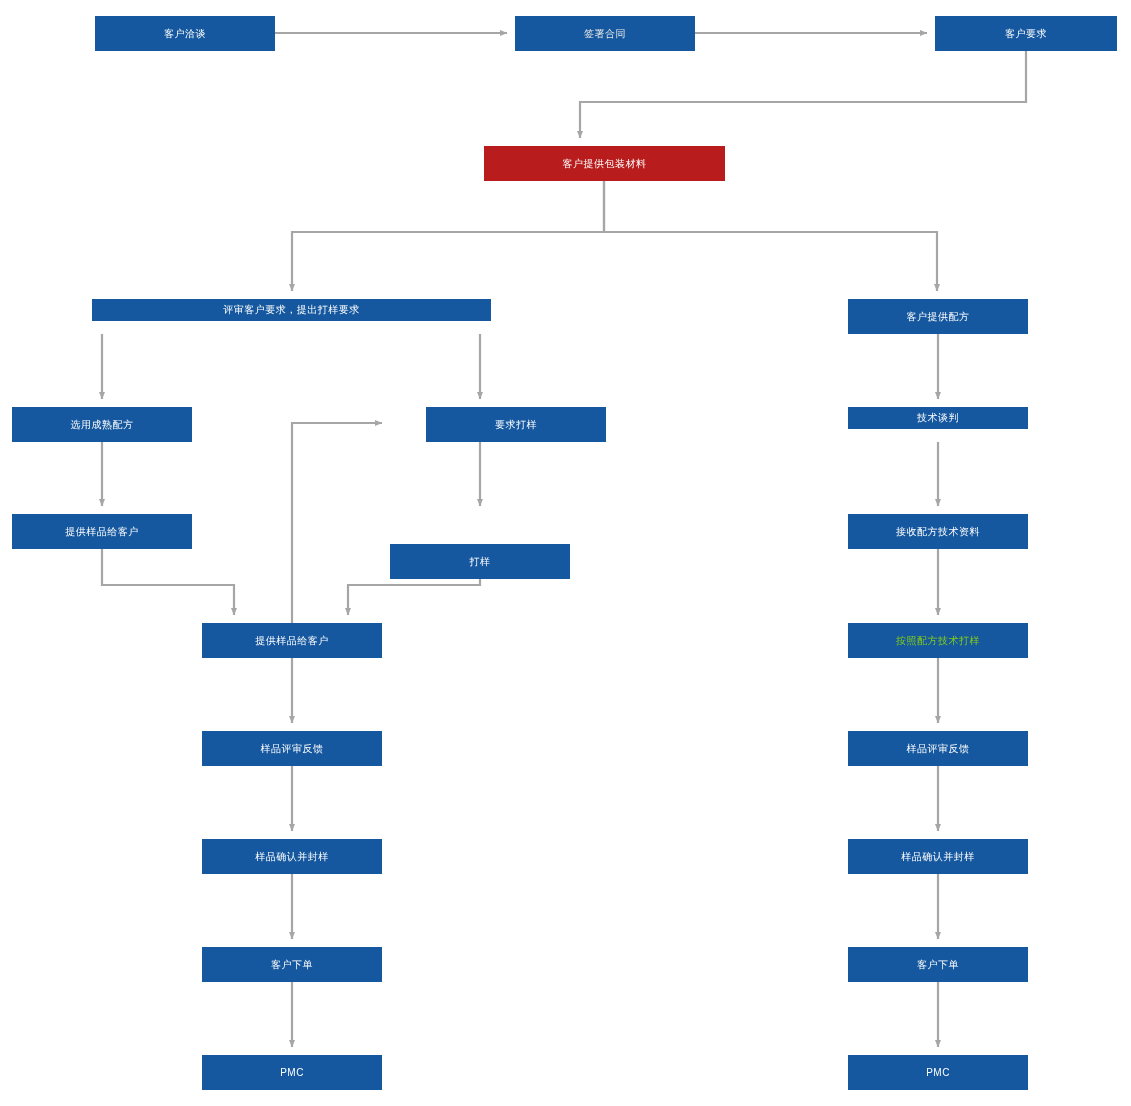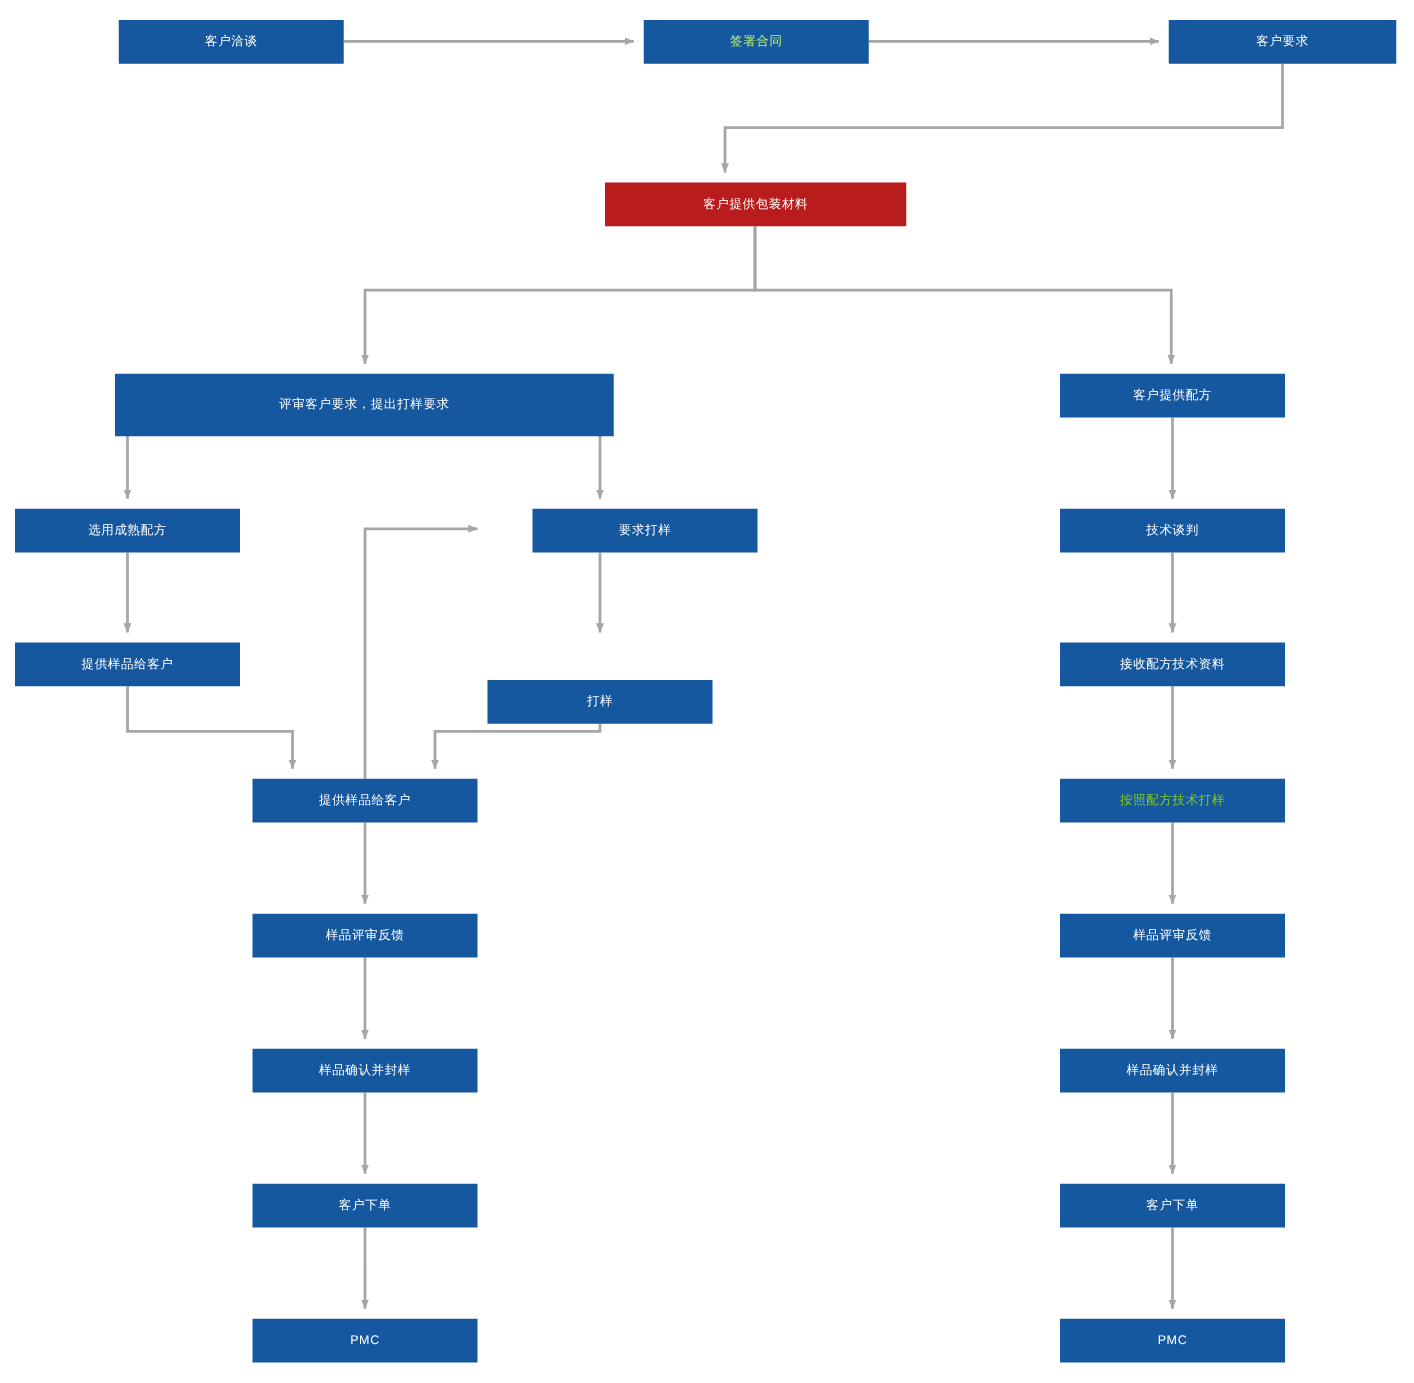--- a/index.html
+++ b/index.html
@@ -77,42 +77,42 @@
         <polyline points="292,874 292,939" stroke="#a6a6a6" marker-end="url(#arrowhead)"></polyline>
         <polyline points="938,874 938,939" stroke="#a6a6a6" marker-end="url(#arrowhead)"></polyline>
         <polyline points="292,982 292,1047" stroke="#a6a6a6" marker-end="url(#arrowhead)"></polyline>
         <polyline points="938,982 938,1047" stroke="#a6a6a6" marker-end="url(#arrowhead)"></polyline>
       </g>
   </svg>
   <div id="node-layer">
       <div class="node" style="left: 95px; top: 16px; width: 180px; height: 35px; background: rgb(21, 88, 159); color: rgb(255, 255, 255);">
         <span class="node-label">客户洽谈</span>
       </div>
-      <div class="node" style="left: 515px; top: 16px; width: 180px; height: 35px; background: rgb(21, 88, 159); color: #bef264;">
+      <div class="node" style="left: 515px; top: 16px; width: 180px; height: 35px; background: rgb(21, 88, 159); color: #e5e5e5;">
         <span class="node-label">签署合同</span>
       </div>
       <div class="node" style="left: 935px; top: 16px; width: 182px; height: 35px; background: rgb(21, 88, 159); color: rgb(255, 255, 255);">
         <span class="node-label">客户要求</span>
       </div>
       <div class="node" style="left: 484px; top: 146px; width: 241px; height: 35px; background: #b91c1c; color: rgb(255, 255, 255);">
         <span class="node-label">客户提供包装材料</span>
       </div>
-      <div class="node" style="left: 92px; top: 299px; width: 399px; height: 50px; background: rgb(21, 88, 159); color: rgb(255, 255, 255);">
+      <div class="node" style="left: 92px; top: 299px; width: 399px; height: 22px; background: rgb(21, 88, 159); color: rgb(255, 255, 255);">
         <span class="node-label">评审客户要求，提出打样要求</span>
       </div>
       <div class="node" style="left: 848px; top: 299px; width: 180px; height: 35px; background: rgb(21, 88, 159); color: rgb(255, 255, 255);">
         <span class="node-label">客户提供配方</span>
       </div>
       <div class="node" style="left: 12px; top: 407px; width: 180px; height: 35px; background: rgb(21, 88, 159); color: rgb(255, 255, 255);">
         <span class="node-label">选用成熟配方</span>
       </div>
       <div class="node" style="left: 390px; top: 407px; width: 180px; height: 35px; background: rgb(21, 88, 159); color: rgb(255, 255, 255); margin-left: 36px;">
         <span class="node-label">要求打样</span>
       </div>
-      <div class="node" style="left: 848px; top: 407px; width: 180px; height: 35px; background: rgb(21, 88, 159); color: rgb(255, 255, 255);">
+      <div class="node" style="left: 848px; top: 407px; width: 180px; height: 22px; background: rgb(21, 88, 159); color: rgb(255, 255, 255);">
         <span class="node-label">技术谈判</span>
       </div>
       <div class="node" style="left: 12px; top: 514px; width: 180px; height: 35px; background: rgb(21, 88, 159); color: rgb(255, 255, 255);">
         <span class="node-label">提供样品给客户</span>
       </div>
       <div class="node" style="left: 390px; top: 514px; width: 180px; height: 35px; background: rgb(21, 88, 159); color: rgb(255, 255, 255); margin-top: 30px;">
         <span class="node-label">打样</span>
       </div>
       <div class="node" style="left: 848px; top: 514px; width: 180px; height: 35px; background: rgb(21, 88, 159); color: rgb(255, 255, 255);">
         <span class="node-label">接收配方技术资料</span>

